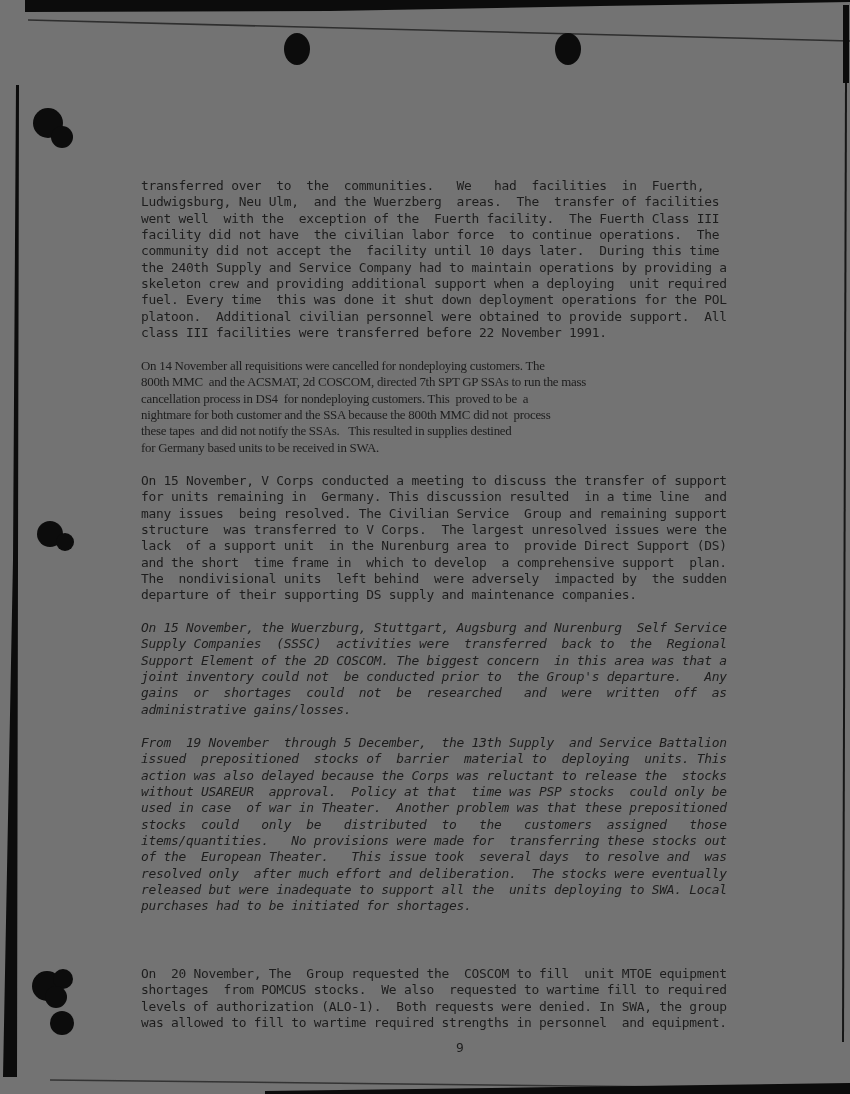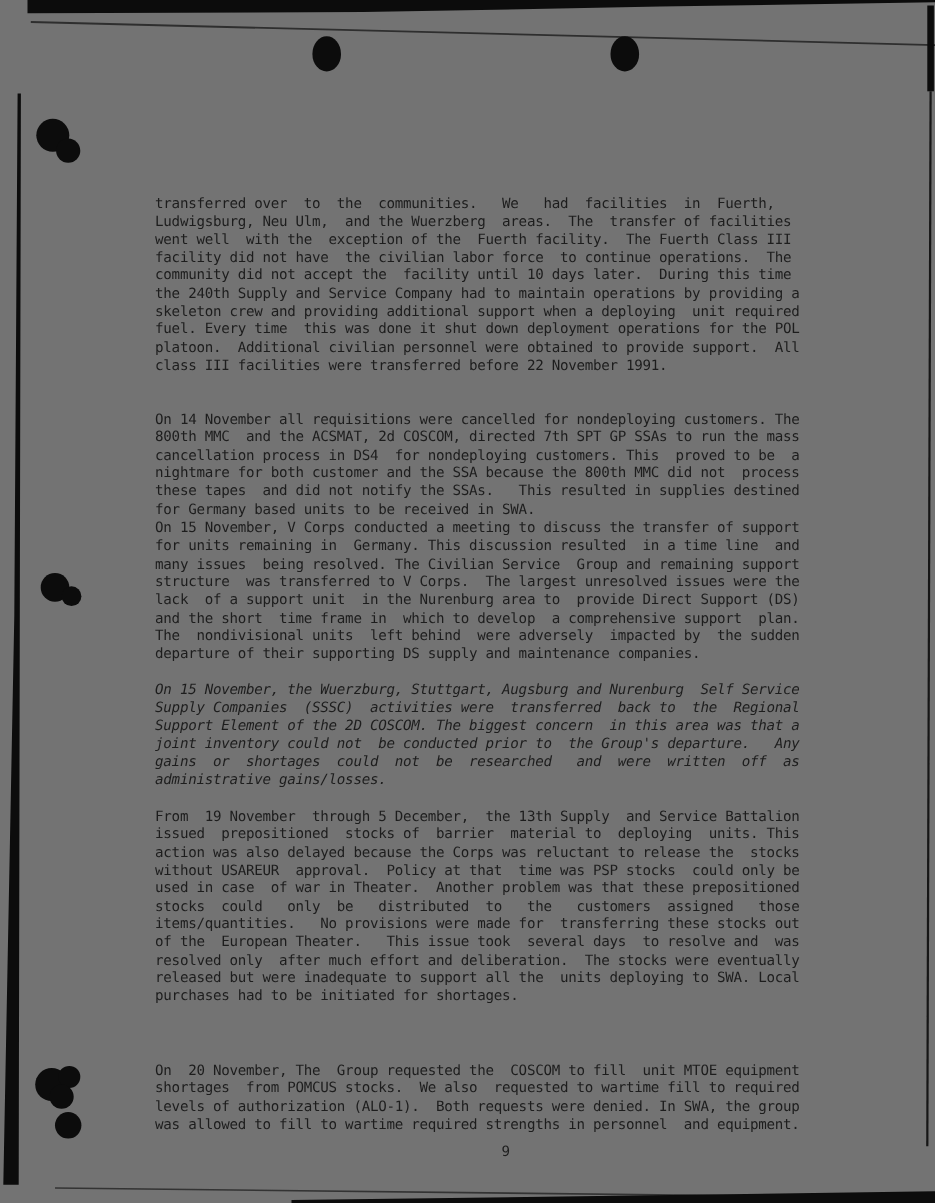--- a/index.html
+++ b/index.html
@@ -23,24 +23,24 @@
     left: 141px;
     width: 618px;
     font-family: "DejaVu Sans Mono", monospace;
     font-size: 12.9px;
     line-height: 16.35px;
     color: #1d1d1d;
     white-space: pre;
     letter-spacing: -0.25px;
   }
   #para-1 { top: 178px; }
-  #para-2 { top: 374px; }
+  #para-2 { top: 358px; font-family: Liberation Serif, serif; }
   #para-3 { top: 473px; }
   #para-4 { top: 620px; font-style: italic; }
-  #para-5 { top: 735px; }
+  #para-5 { top: 735px; font-style: italic; }
   #para-6 { top: 966px; }
   .page-number {
     position: absolute;
     left: 456px;
     top: 1040px;
     font-family: "DejaVu Sans Mono", monospace;
     font-size: 12.9px;
     color: #1d1d1d;
   }
 </style>

